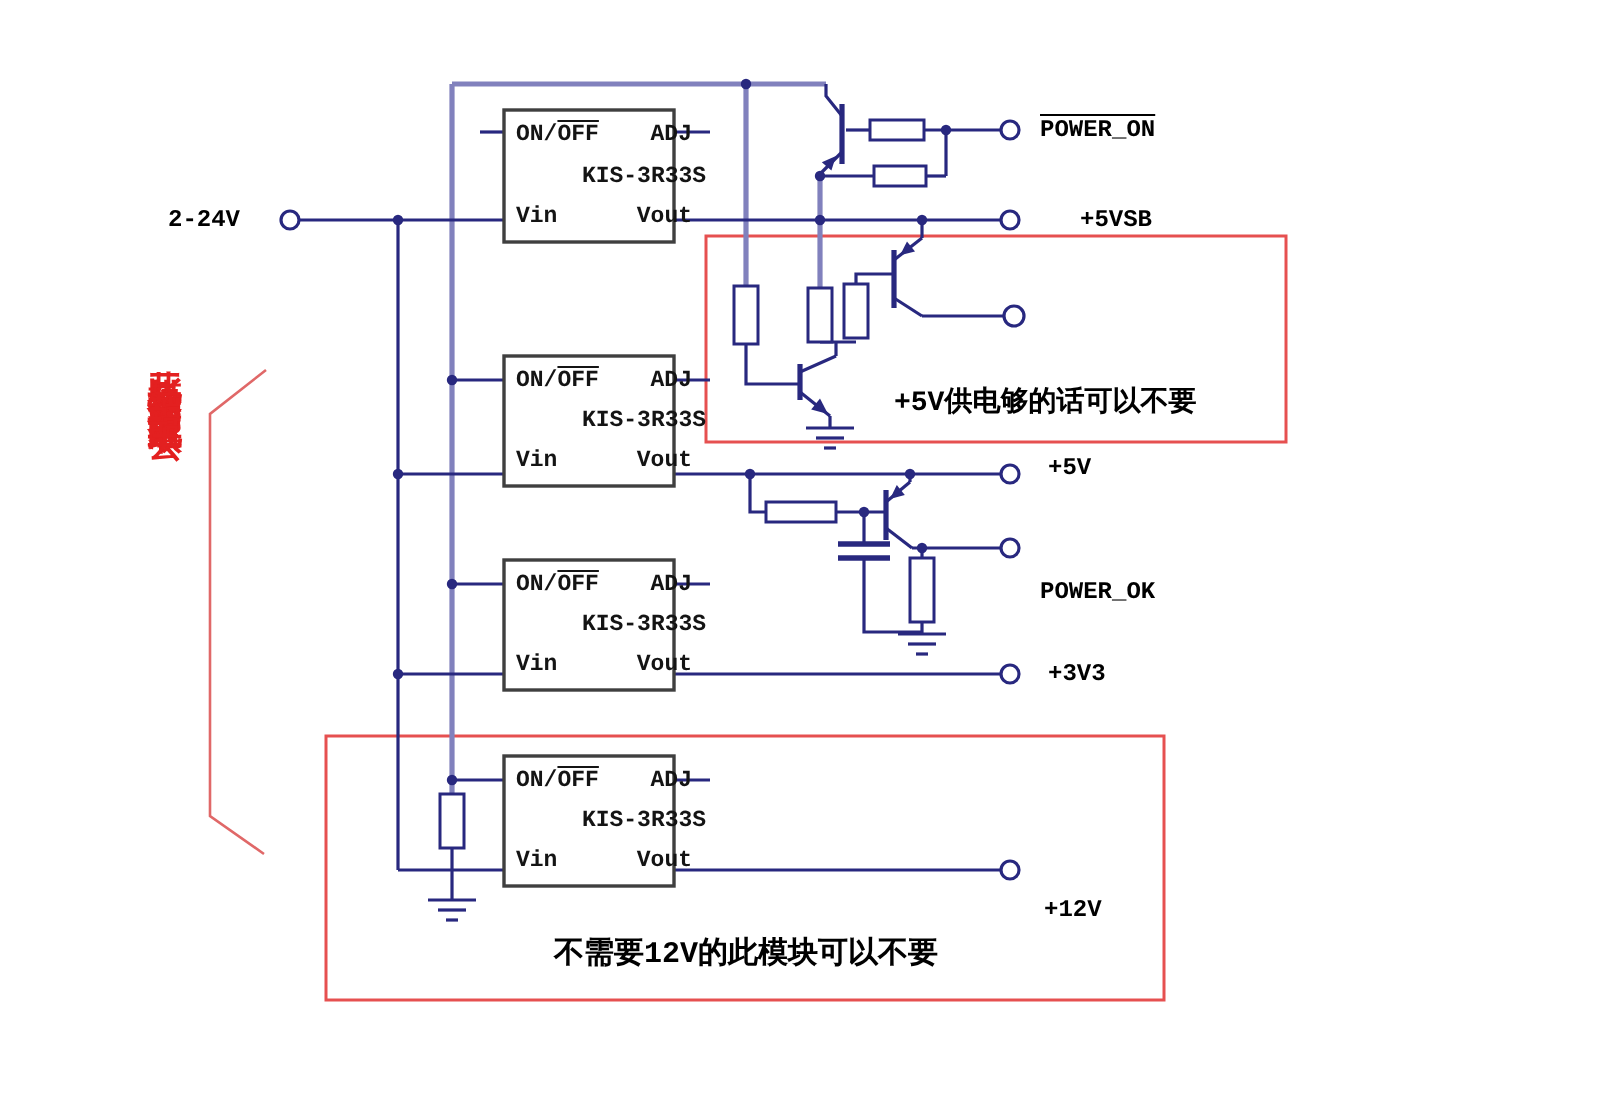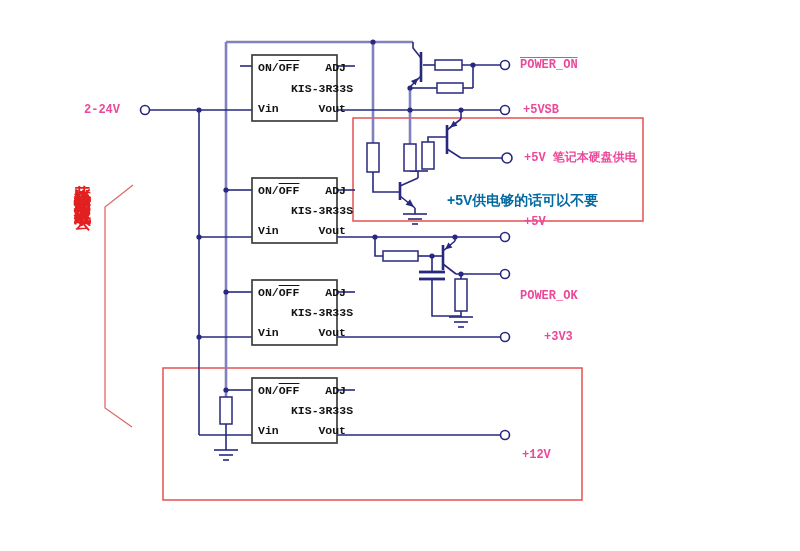--- a/index.html
+++ b/index.html
@@ -12,29 +12,29 @@
   .res{stroke:#28287f;stroke-width:1.5;fill:#ffffff;}
   .dot{fill:#28287f;stroke:none;}
   .term{fill:#ffffff;stroke:#28287f;stroke-width:1.6;}
   .arr{fill:#28287f;stroke:none;}
   .mod{fill:#ffffff;stroke:#3f3f3f;stroke-width:1.7;}
   .redbox{fill:none;stroke:#e65050;stroke-width:1.5;}
   .redline{fill:none;stroke:#e06868;stroke-width:1.3;}
   .cap{stroke:#28287f;stroke-width:2.8;fill:none;}
 
   .lbl{position:absolute;font-family:"Liberation Mono","DejaVu Sans Mono",monospace;
-       font-size:12px;font-weight:bold;color:#ec4899;white-space:nowrap;line-height:16px;}
+       font-size:12px;font-weight:bold;color:#000000;white-space:nowrap;line-height:16px;}
   .ov{text-decoration:overline;}
   .modtxt{position:absolute;width:100px;font-family:"Liberation Mono","DejaVu Sans Mono",monospace;
           font-size:11.5px;font-weight:bold;color:#141414;}
   .mrow{position:absolute;left:0;width:100%;display:flex;justify-content:space-between;
         box-sizing:border-box;padding:0 6px;}
   .mcenter{position:absolute;left:0;width:100%;text-align:center;padding-left:20px;}
-  .rednote{position:absolute;color:#0369a1;font-size:14px;font-weight:bold;white-space:nowrap;
-           font-family:Liberation Sans, sans-serif;}
+  .rednote{position:absolute;color:#000000;font-size:14px;font-weight:bold;white-space:nowrap;
+           font-family:Liberation Mono, monospace;}
   .vnote{position:absolute;left:71px;top:171px;writing-mode:vertical-rl;text-orientation:upright;
          font-size:17px;font-weight:bold;color:#e32020;letter-spacing:2px;
          font-family:"Liberation Sans","DejaVu Sans",sans-serif;}
 </style>
 </head>
 <body>
 
 <div id="canvas">
 
   <svg id="schem-svg" width="800" height="551" viewBox="0 0 800 551">
@@ -276,23 +276,23 @@
       <span>ADJ</span>
     </div>
     <div class="mcenter" style="top:26px;">KIS-3R33S</div>
     <div class="mrow" style="top:46px;">
       <span>Vin</span>
       <span>Vout</span>
     </div>
   </div>
 
   <span class="lbl ov" style="left:520px;top:57px;">POWER_ON</span>
-  <span class="lbl" style="left:523px;top:102px;font-family:Liberation Mono, monospace;">+5VSB</span>
-  <span class="lbl" style="left:524px;top:150px;">+5V 笔记本硬盘供电</span>
-  <span class="lbl" style="left:524px;top:214px;">+5V</span>
+  <span class="lbl" style="left:540px;top:102px;font-family:Liberation Mono, monospace;">+5VSB</span>
+  <span class="lbl" style="left:524px;top:226px;">+5V</span>
   <span class="lbl" style="left:520px;top:267px;margin-top:21px;">POWER_OK</span>
-  <span class="lbl" style="left:544px;top:329px;">+3V3</span>
+  <span class="lbl" style="left:524px;top:329px;">+3V3</span>
   <span class="lbl" style="left:522px;top:427px;margin-top:20px;">+12V</span>
 
   <span class="vnote">此三模块控制端内部上拉电阻取去</span>
   <span class="rednote" style="left:447px;top:192px;">+5V供电够的话可以不要</span>
+  <span class="rednote" style="left:277px;top:467px;font-size:15px;">不需要12V的此模块可以不要</span>
 
 </div>
 
 </body></html>

